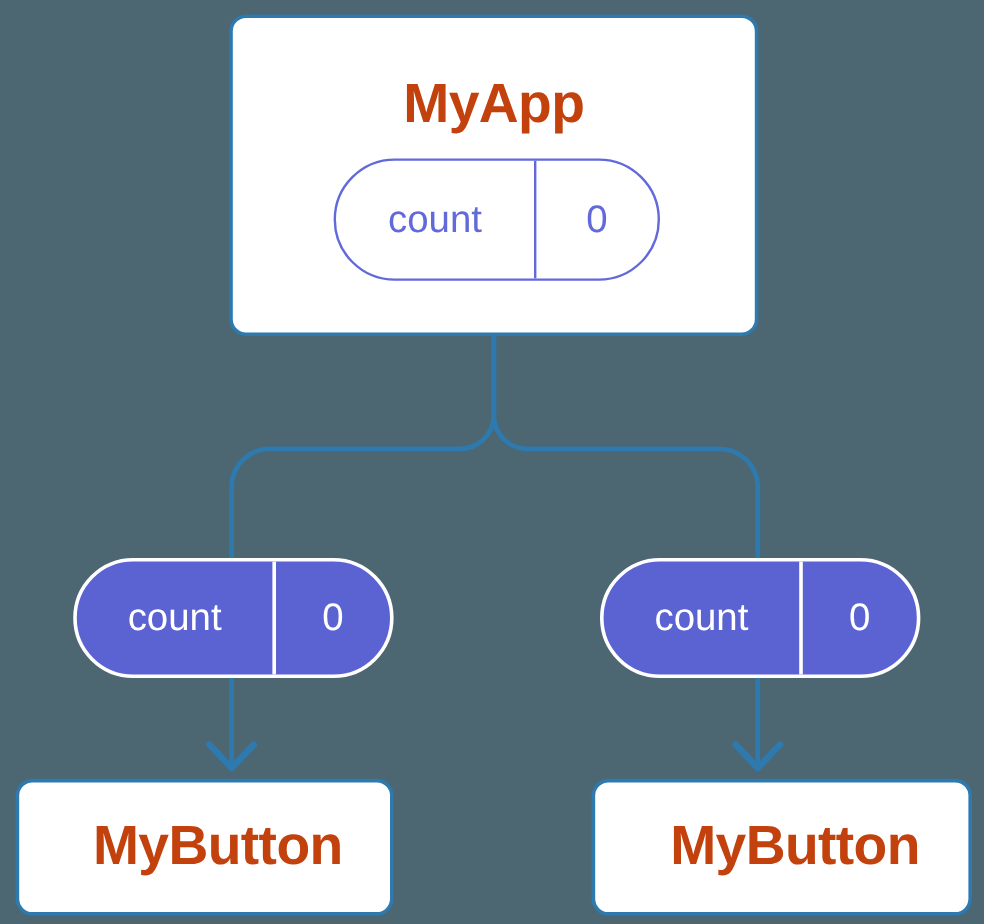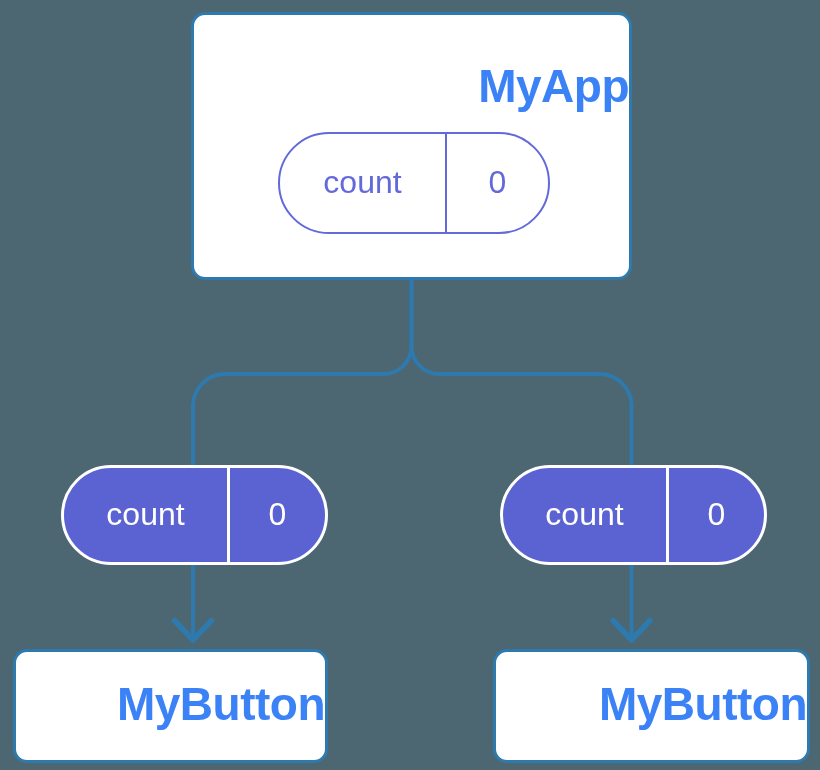--- a/index.html
+++ b/index.html
@@ -32,22 +32,22 @@
   .card-root {
     left: 191px;
     top: 12px;
     width: 441px;
     height: 268px;
   }
   .card-title {
     position: absolute;
     left: 0;
     width: 100%;
-    text-align: right;
-    color: #3b82f6;
+    text-align: center;
+    color: #c2410c;
     font-size: 46px;
     font-weight: 700;
     letter-spacing: -0.5px;
     line-height: 1;
   }
   .card-root .card-title {
     top: 48px;
   }
   .pill {
     position: absolute;

